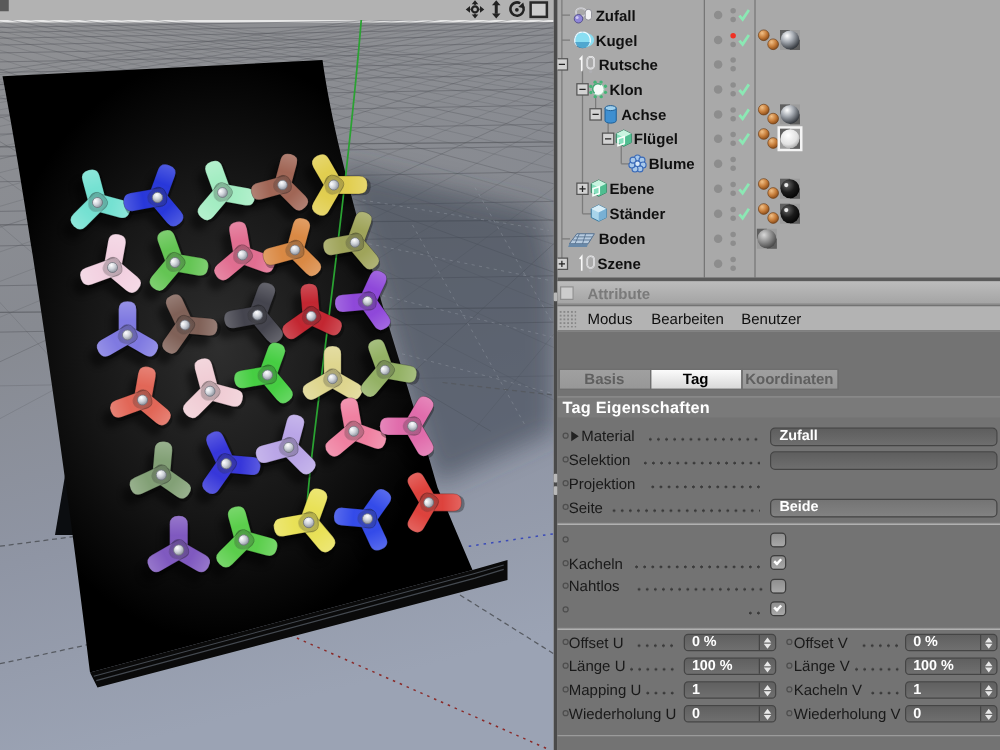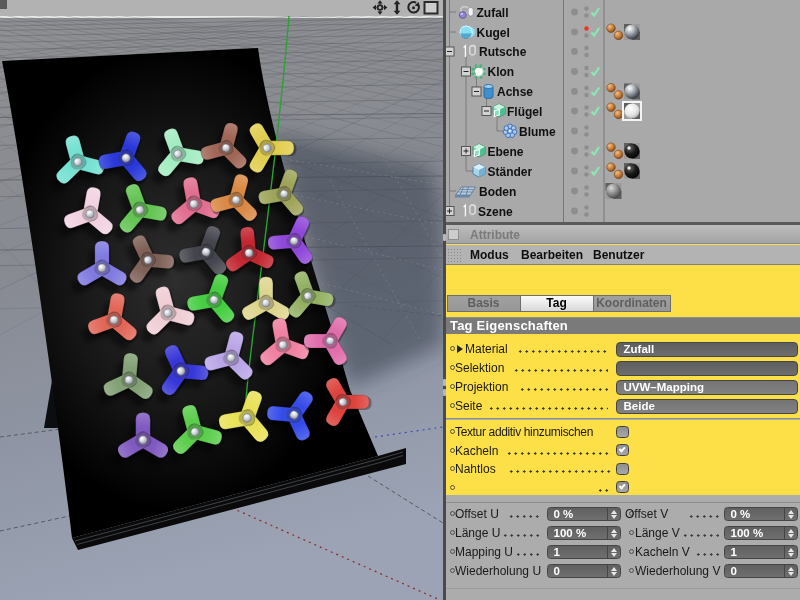--- a/index.html
+++ b/index.html
@@ -2,29 +2,29 @@
 <html><head><meta charset="utf-8"><style>
 * { margin:0; padding:0; box-sizing:border-box; }
 html,body { width:800px; height:600px; overflow:hidden; background:#acacac;
   font-family:"Liberation Sans", sans-serif; }
 #root { position:relative; width:800px; height:600px; }
 #scene { position:absolute; left:0; top:0; }
 #om { position:absolute; left:446px; top:0; }
 #divider { position:absolute; left:443px; top:0; width:3px; height:600px; background:#4a4a4a; }
 .grip1 { position:absolute; left:443px; width:3px; height:7px; background:#b8b8b8; border-radius:1px; }
 #omsep { position:absolute; left:446px; top:222px; width:354px; height:3px; background:#5a5a5a; }
-#attr { position:absolute; left:446px; top:225px; width:354px; height:270px; background:#fde047; }
+#attr { position:absolute; left:446px; top:225px; width:354px; height:375px; background:#737373; }
 #tbar { position:absolute; left:0; top:0; width:354px; height:19px;
   background:linear-gradient(#bcbcbc,#a4a4a4); border-bottom:1px solid #8a8a8a; }
 #tbar .wic { position:absolute; left:2px; top:4px; width:11px; height:11px; background:#cdcdcd; border:1px solid #8f8f8f; }
 #tbar span { position:absolute; left:24px; top:3px; font-size:12px; color:#7a7a7a; font-weight:bold; }
 #mbar { position:absolute; left:0; top:20px; width:354px; height:20px; background:#b3b3b3; border-bottom:1px solid #7f7f7f; }
 #mbar .grip { position:absolute; left:1px; top:3px; width:14px; height:14px;
   background-image:radial-gradient(circle, #888 0.8px, transparent 1px); background-size:3px 3px; }
-#mbar b { position:absolute; top:3px; font-size:12px; color:#0e0e0e; font-weight:bold;text-align:center; }
+#mbar b { position:absolute; top:3px; font-size:12px; color:#0e0e0e; font-weight:normal;text-align:center; }
 #hdr { position:absolute; left:0; top:41px; width:354px; height:27px; }
 #hdr .sph { position:absolute; left:2px; top:2px; width:20px; height:20px; border-radius:50%;
   background:radial-gradient(circle at 33% 28%, #fff, #d8d8d8 32%, #9a9a9a 62%, #5e5e5e 100%); border:1px solid #4c4c4c; }
 #hdr span { position:absolute; left:24px; top:5px; font-size:13px; font-weight:bold; color:#0a0a0a; }
 #tabs { position:absolute; left:0.5px; top:70px; height:17px; }
 .tab { position:absolute; top:0; height:17px; border:1px solid #6e6e6e; font-size:12px; font-weight:bold;
   text-align:center; line-height:15px; color:#5f5f5f; background:linear-gradient(#a0a0a0,#979797); }
 .tab.sel { background:linear-gradient(#fbfbfb,#d8d8d8); color:#000; z-index:2; }
 #sech { position:absolute; left:0; top:92px; width:354px; height:17px; background:#7a7a7a;
   border-top:1px solid #8e8e8e; color:#fff; font-size:13px; font-weight:bold; padding-left:4px; line-height:16px; letter-spacing:0.2px; }
@@ -632,28 +632,26 @@
 <div class="lbl" style="left:19px;top:116.0px;letter-spacing:0px">Material</div>
 <div class="lead" style="left:70.6px;width:91.4px;top:125.0px"></div>
 <div class="fld dark" style="left:169.5px;top:116.5px;width:182px">Zufall</div>
 <div class="oc" style="left:3.5px;top:140.0px"></div>
 <div class="lbl" style="left:9px;top:135.0px;letter-spacing:0px">Selektion</div>
 <div class="lead" style="left:66.8px;width:95.2px;top:144.0px"></div>
 <div class="fld dark" style="left:169.5px;top:135.5px;width:182px"></div>
 <div class="oc" style="left:3.5px;top:159.2px"></div>
 <div class="lbl" style="left:9px;top:154.2px;letter-spacing:0px">Projektion</div>
 <div class="lead" style="left:73.0px;width:89.0px;top:163.2px"></div>
-<div class="fld lite" style="left:169.5px;top:154.7px;width:182px">UVW–Mapping</div>
 <div class="oc" style="left:3.5px;top:178.4px"></div>
 <div class="lbl" style="left:9px;top:173.4px;letter-spacing:0px">Seite</div>
 <div class="lead" style="left:42.0px;width:120.0px;top:182.4px"></div>
 <div class="fld lite" style="left:169.5px;top:173.9px;width:182px">Beide</div>
 <div class="sep" style="top:192.5px"></div>
 <div class="oc" style="left:3.5px;top:204.0px"></div>
-<div class="lbl" style="left:9px;top:199.0px;letter-spacing:-0.35px">Textur additiv hinzumischen</div>
 <div class="lead" style="left:175.3px;width:-9.3px;top:208.0px"></div>
 <div class="cb" style="left:169.5px;top:200.5px"></div>
 <div class="oc" style="left:3.5px;top:222.5px"></div>
 <div class="lbl" style="left:9px;top:217.5px;letter-spacing:0px">Kacheln</div>
 <div class="lead" style="left:60.0px;width:106.0px;top:226.5px"></div>
 <div class="cb on" style="left:169.5px;top:219.0px">
         <i></i>
       </div>
 <div class="oc" style="left:3.5px;top:241.0px"></div>
 <div class="lbl" style="left:9px;top:236.0px;letter-spacing:0px">Nahtlos</div>
@@ -669,21 +667,21 @@
 <div class="lbl" style="left:9px;top:281.0px;letter-spacing:0px">Offset U</div>
 <div class="lead" style="left:62.4px;width:33.6px;top:290.0px"></div>
 <div class="spin" style="left:100.5px;top:282px;width:74px">
         <span>0 %</span>
         <div class="sp">
           <b class="u"></b>
           <b class="d"></b>
         </div>
       </div>
 <div class="oc" style="left:182.5px;top:286.0px"></div>
-<div class="lbl" style="left:179px;top:281.0px;letter-spacing:0px">Offset V</div>
+<div class="lbl" style="left:189px;top:281.0px;letter-spacing:0px">Offset V</div>
 <div class="lead" style="left:242.4px;width:30.6px;top:290.0px"></div>
 <div class="spin" style="left:277.5px;top:282px;width:74px">
         <span>0 %</span>
         <div class="sp">
           <b class="u"></b>
           <b class="d"></b>
         </div>
       </div>
 <div class="oc" style="left:3.5px;top:305.0px"></div>
 <div class="lbl" style="left:9px;top:300.0px;letter-spacing:0px">Länge U</div>

